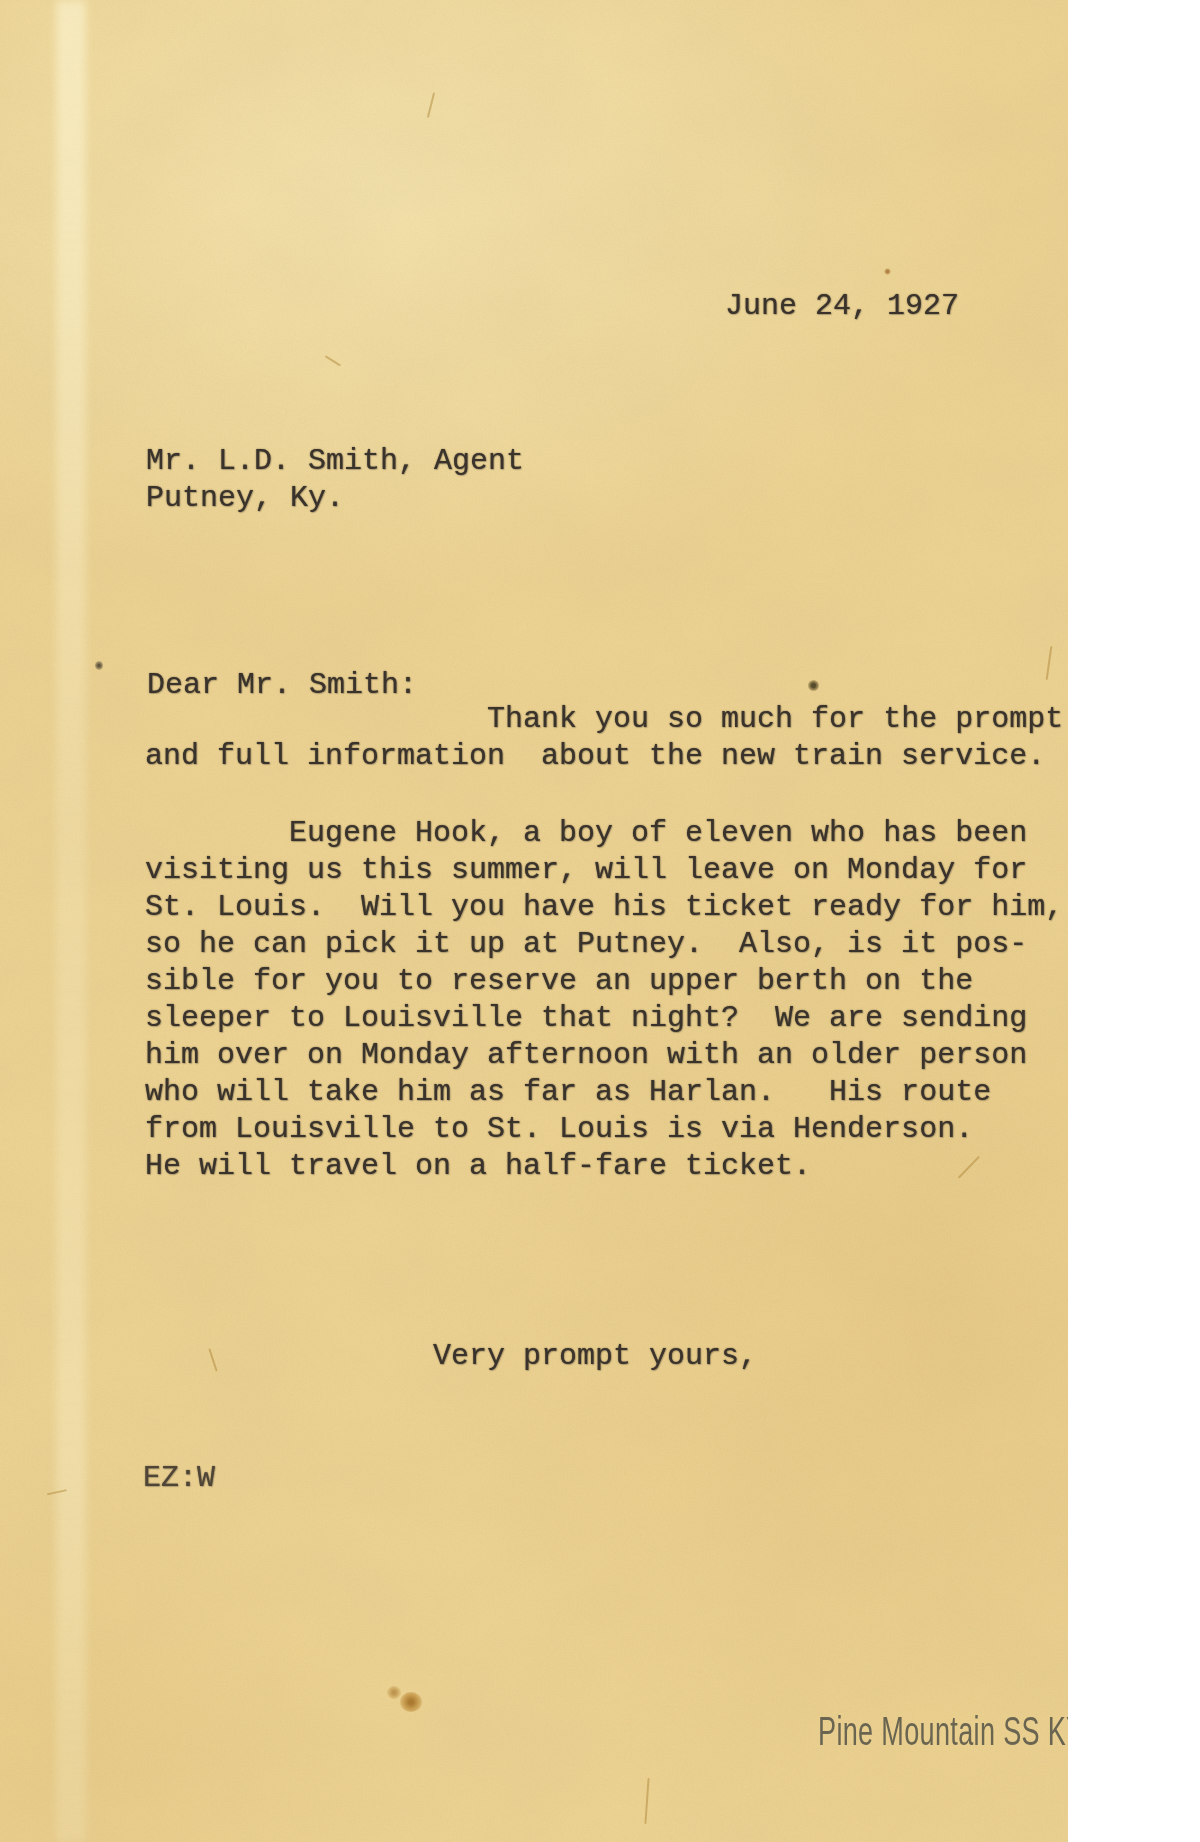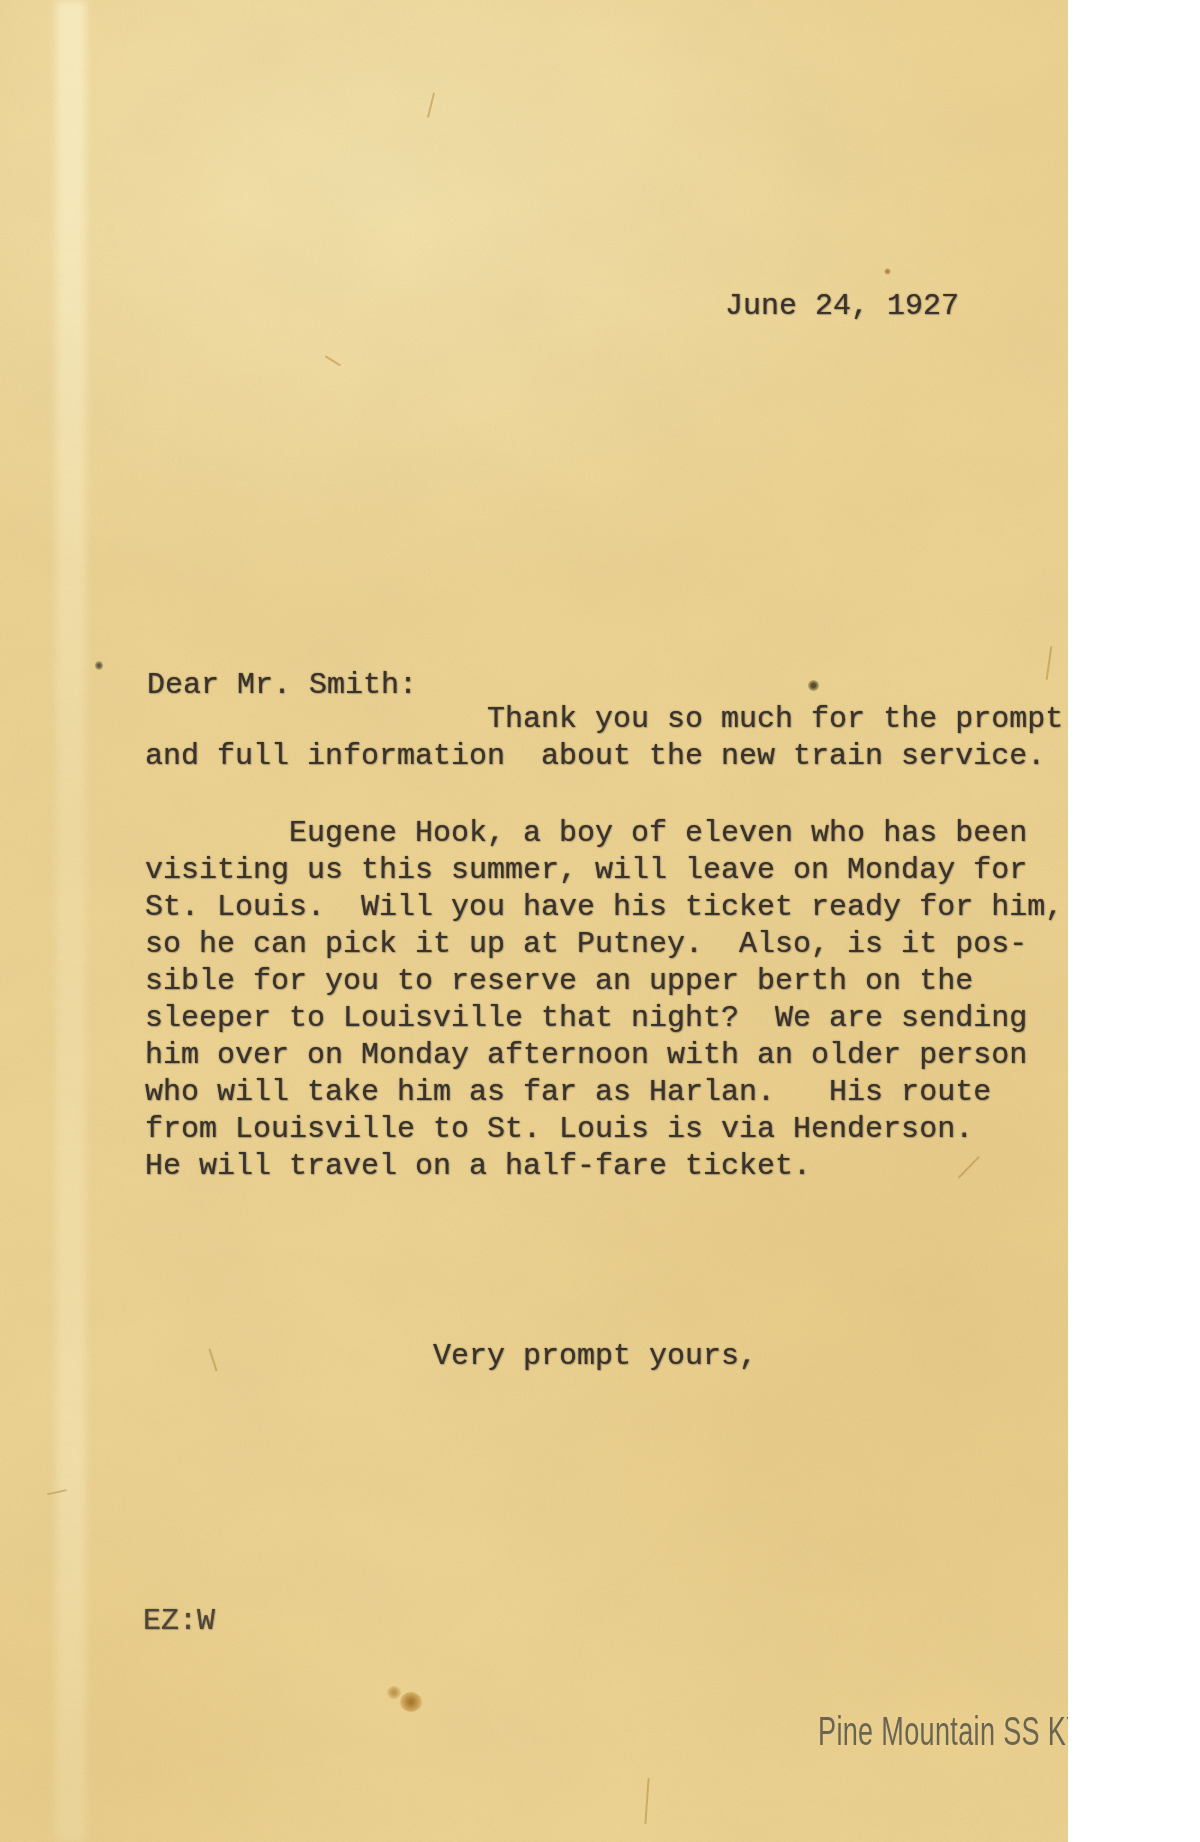--- a/index.html
+++ b/index.html
@@ -53,21 +53,21 @@
     letter-spacing: 0;
   }
 
   .date       { left: 725px; top: 288px;  }
   .address    { left: 146px; top: 443px;  }
   .salutation { left: 147px; top: 623px; margin-top: 44px;  }
   .para-1     { left: 145px; top: 701px;  }
   .para-2     { left: 145px; top: 815px;  }
   .para-3     { left: 145px; top: 1225px; }
   .closing    { left: 433px; top: 1338px; }
-  .initials   { left: 143px; top: 1603px; opacity: 0.88; }
+  .initials   { left: 143px; top: 1460px; opacity: 0.88; }
 
   .watermark {
     position: absolute;
     left: 818px; top: 1708px;
     font-family: "Liberation Sans", sans-serif;
     font-size: 41px;
     font-weight: 400;
     color: rgba(84,82,70,0.85);
     transform: scaleX(0.66);
     transform-origin: left center;
@@ -149,20 +149,22 @@
   <div class="fiber f2"></div>
   <div class="fiber f3"></div>
   <div class="fiber f4"></div>
   <div class="fiber f5"></div>
   <div class="fiber f6"></div>
   <div class="fiber f7"></div>
   <div class="fiber f8"></div>
 
   <div class="typed date">June 24, 1927</div>
 
+  <div class="typed address">Mr. L.D. Smith, Agent
+Putney, Ky.</div>
 
   <div class="typed salutation">Dear Mr. Smith:</div>
 
   <div class="typed para-1">                   Thank you so much for the prompt
 and full information  about the new train service.</div>
 
   <div class="typed para-2">        Eugene Hook, a boy of eleven who has been
 visiting us this summer, will leave on Monday for
 St. Louis.  Will you have his ticket ready for him,
 so he can pick it up at Putney.  Also, is it pos-

